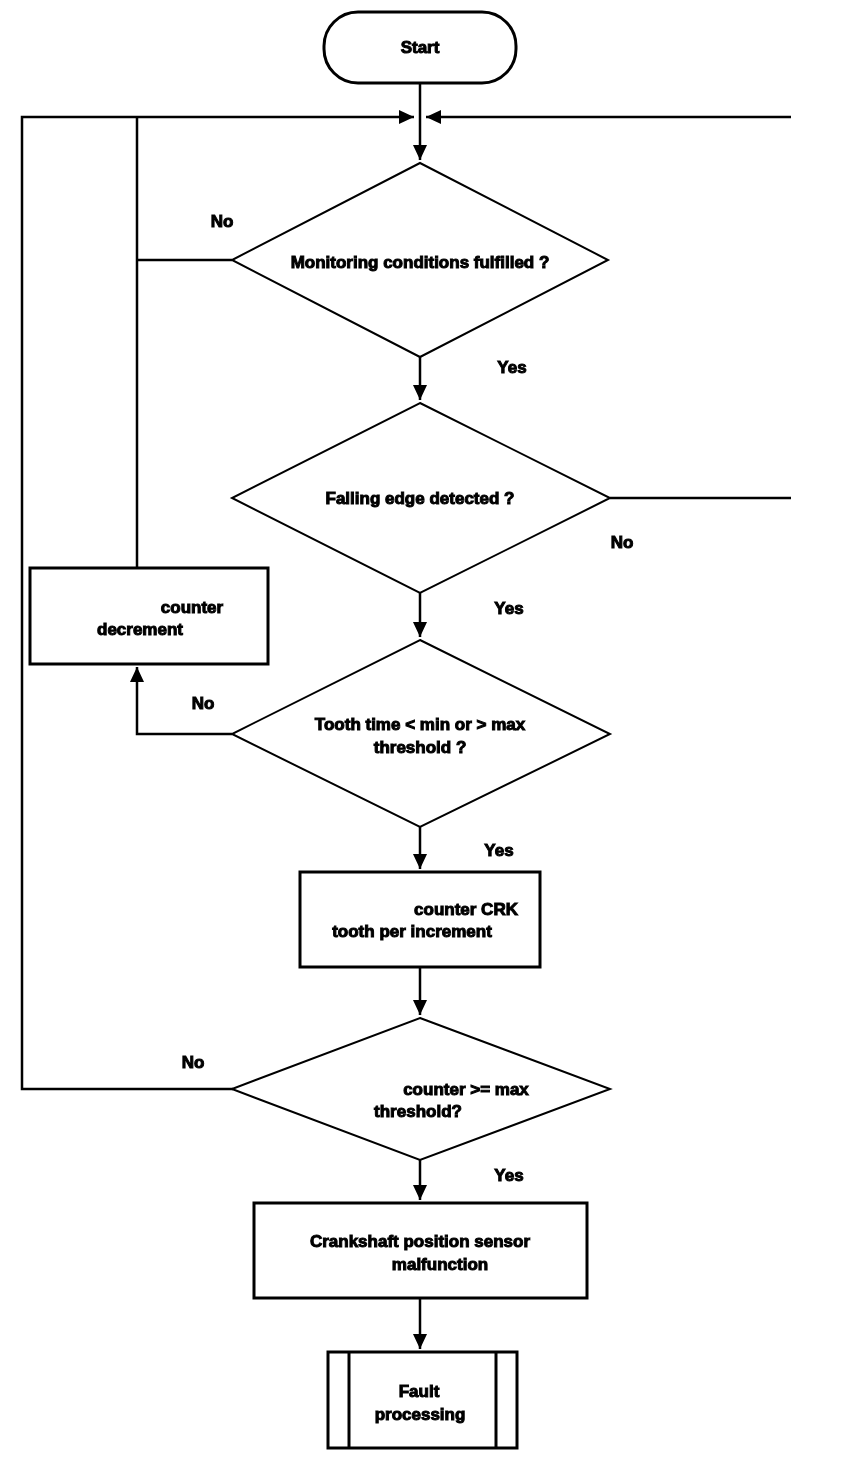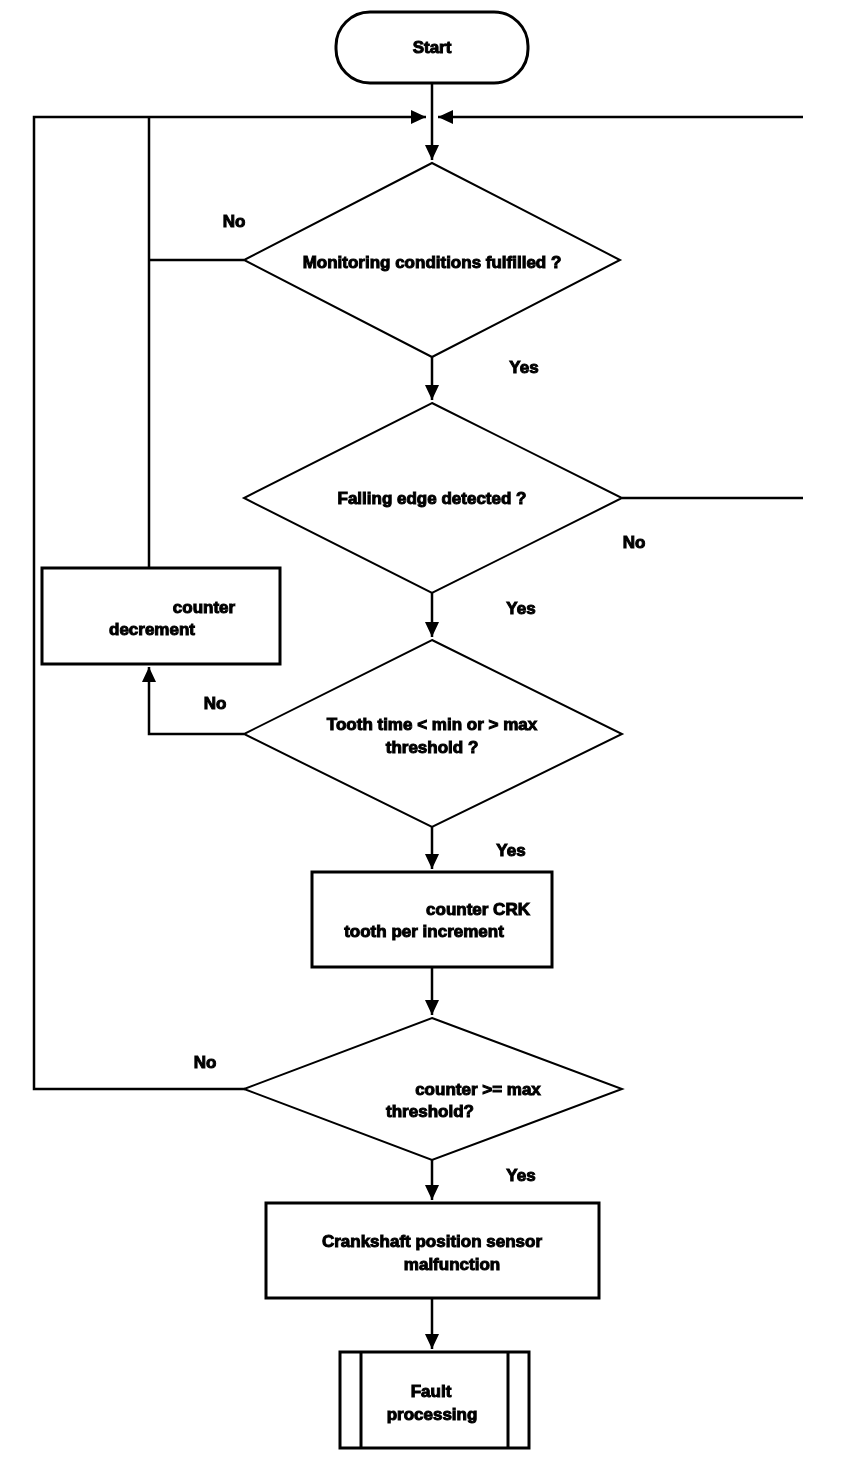--- a/index.html
+++ b/index.html
@@ -6,21 +6,20 @@
     margin: 0;
     padding: 0;
     background: #ffffff;
   }
   .stage {
     position: relative;
     width: 791px;
     height: 1468px;
     background: #ffffff;
     overflow: hidden;
-    padding-left: 12px;
   }
   svg { display: block; }
   .shape {
     fill: #ffffff;
     stroke: #000000;
   }
   .diamond { stroke-width: 2; }
   .box { stroke-width: 3; }
   .terminator { stroke-width: 3; }
   .edge {

